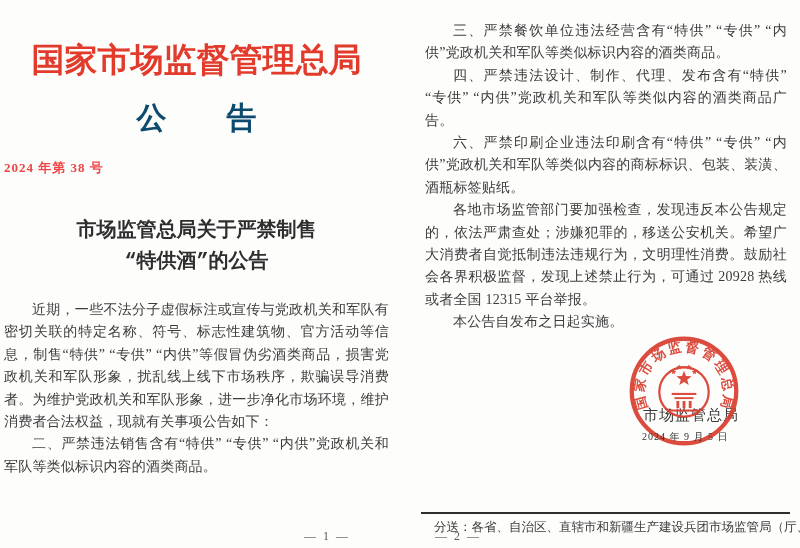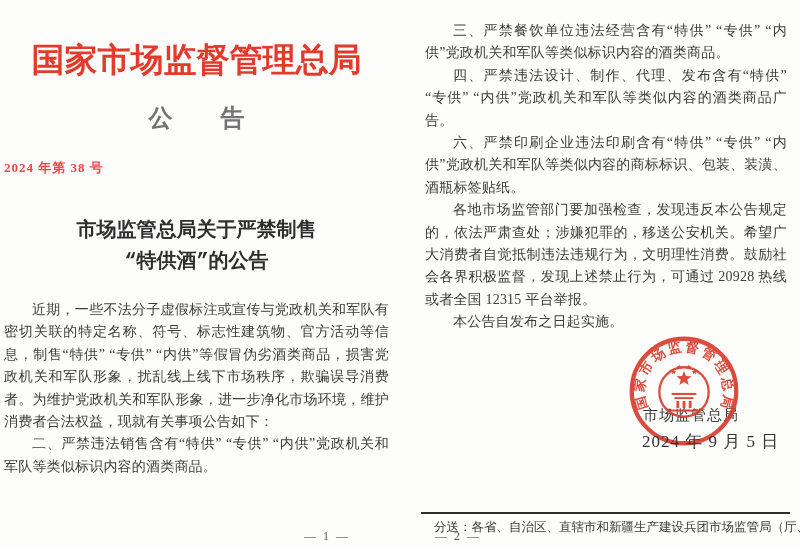--- a/index.html
+++ b/index.html
@@ -14,21 +14,21 @@
   .page--right { padding: 20px 13px 0 25px; }
 
   
   .agency-title {
     margin-top: 38px; text-align: center;
     font-size: 33px; font-weight: bold; color: #e23a2b;
     letter-spacing: 0px; white-space: nowrap;
   }
   .notice-title {
     margin-top: 14px; text-align: center;
-    font-size: 24px; font-weight: bold; color: #737373; line-height: 42px;
+    font-size: 30px; font-weight: bold; color: #0c4a6e; line-height: 42px;
   }
   .issue-no {
     margin-top: 20px; text-align: left;
     font-size: 13px; color: #ef4444; letter-spacing: 1px; font-weight: bold;
   }
   .subtitle {
     margin-top: 38px; text-align: center;
     font-size: 20px; font-weight: bold; color: #2e2e2e; line-height: 31px; font-family: Liberation Mono, monospace;
   }
   .body-block { margin-top: 22px; }
@@ -42,21 +42,21 @@
 
   
   .sig-block { position: relative; height: 116px; }
   .seal-svg  { position: absolute; left: 202px; top: 0px; width: 114px; height: 114px; opacity: 0.9; z-index: 2; }
   .sig-name  {
     position: absolute; left: 218px; top: 72px; z-index: 1;
     font-size: 15px; color: #3a3a3a; letter-spacing: 1px; white-space: nowrap;
   }
   .sig-date  {
     position: absolute; left: 217px; top: 96px; z-index: 3;
-    font-size: 17px; color: #333; letter-spacing: 1px; white-space: nowrap;
+    font-size: 10px; color: #333; letter-spacing: 1px; white-space: nowrap;
   }
 
   
   .footer { margin-top: 62px; margin-left: -4px; width: 369px; box-sizing: border-box; }
   .footer-row1 {
     border-top: 2px solid #2e2e2e;
     padding: 5px 14px 5px 13px;
     font-size: 12.5px; color: #3a3a3a; white-space: nowrap;
   }
 

